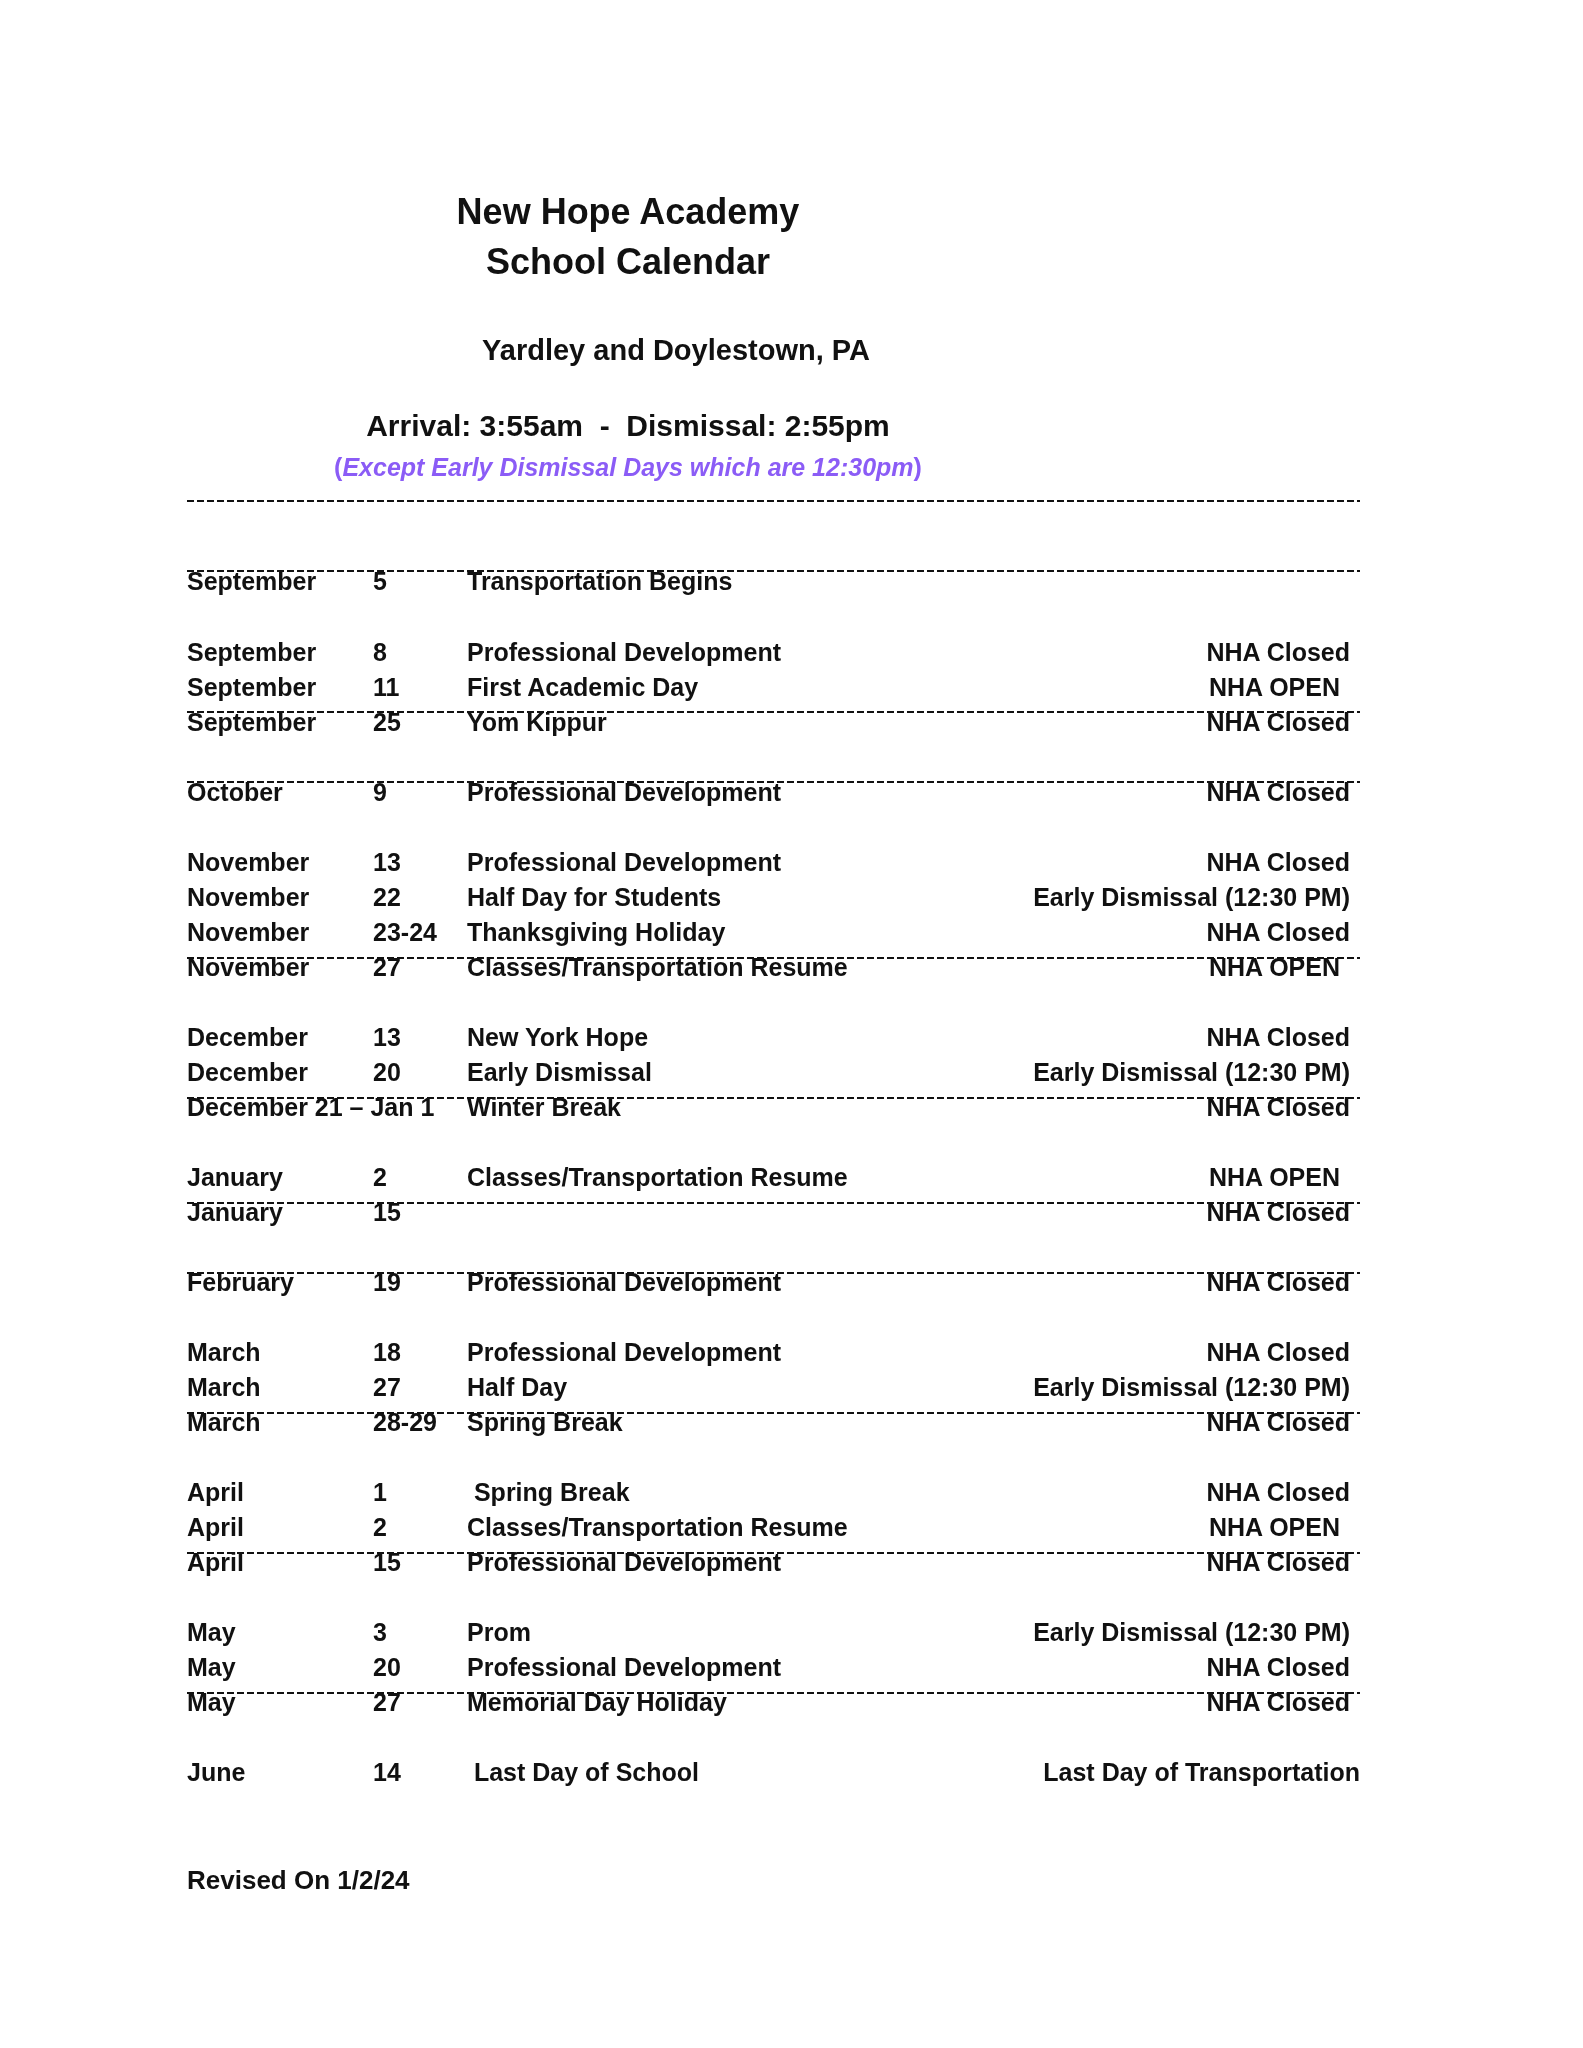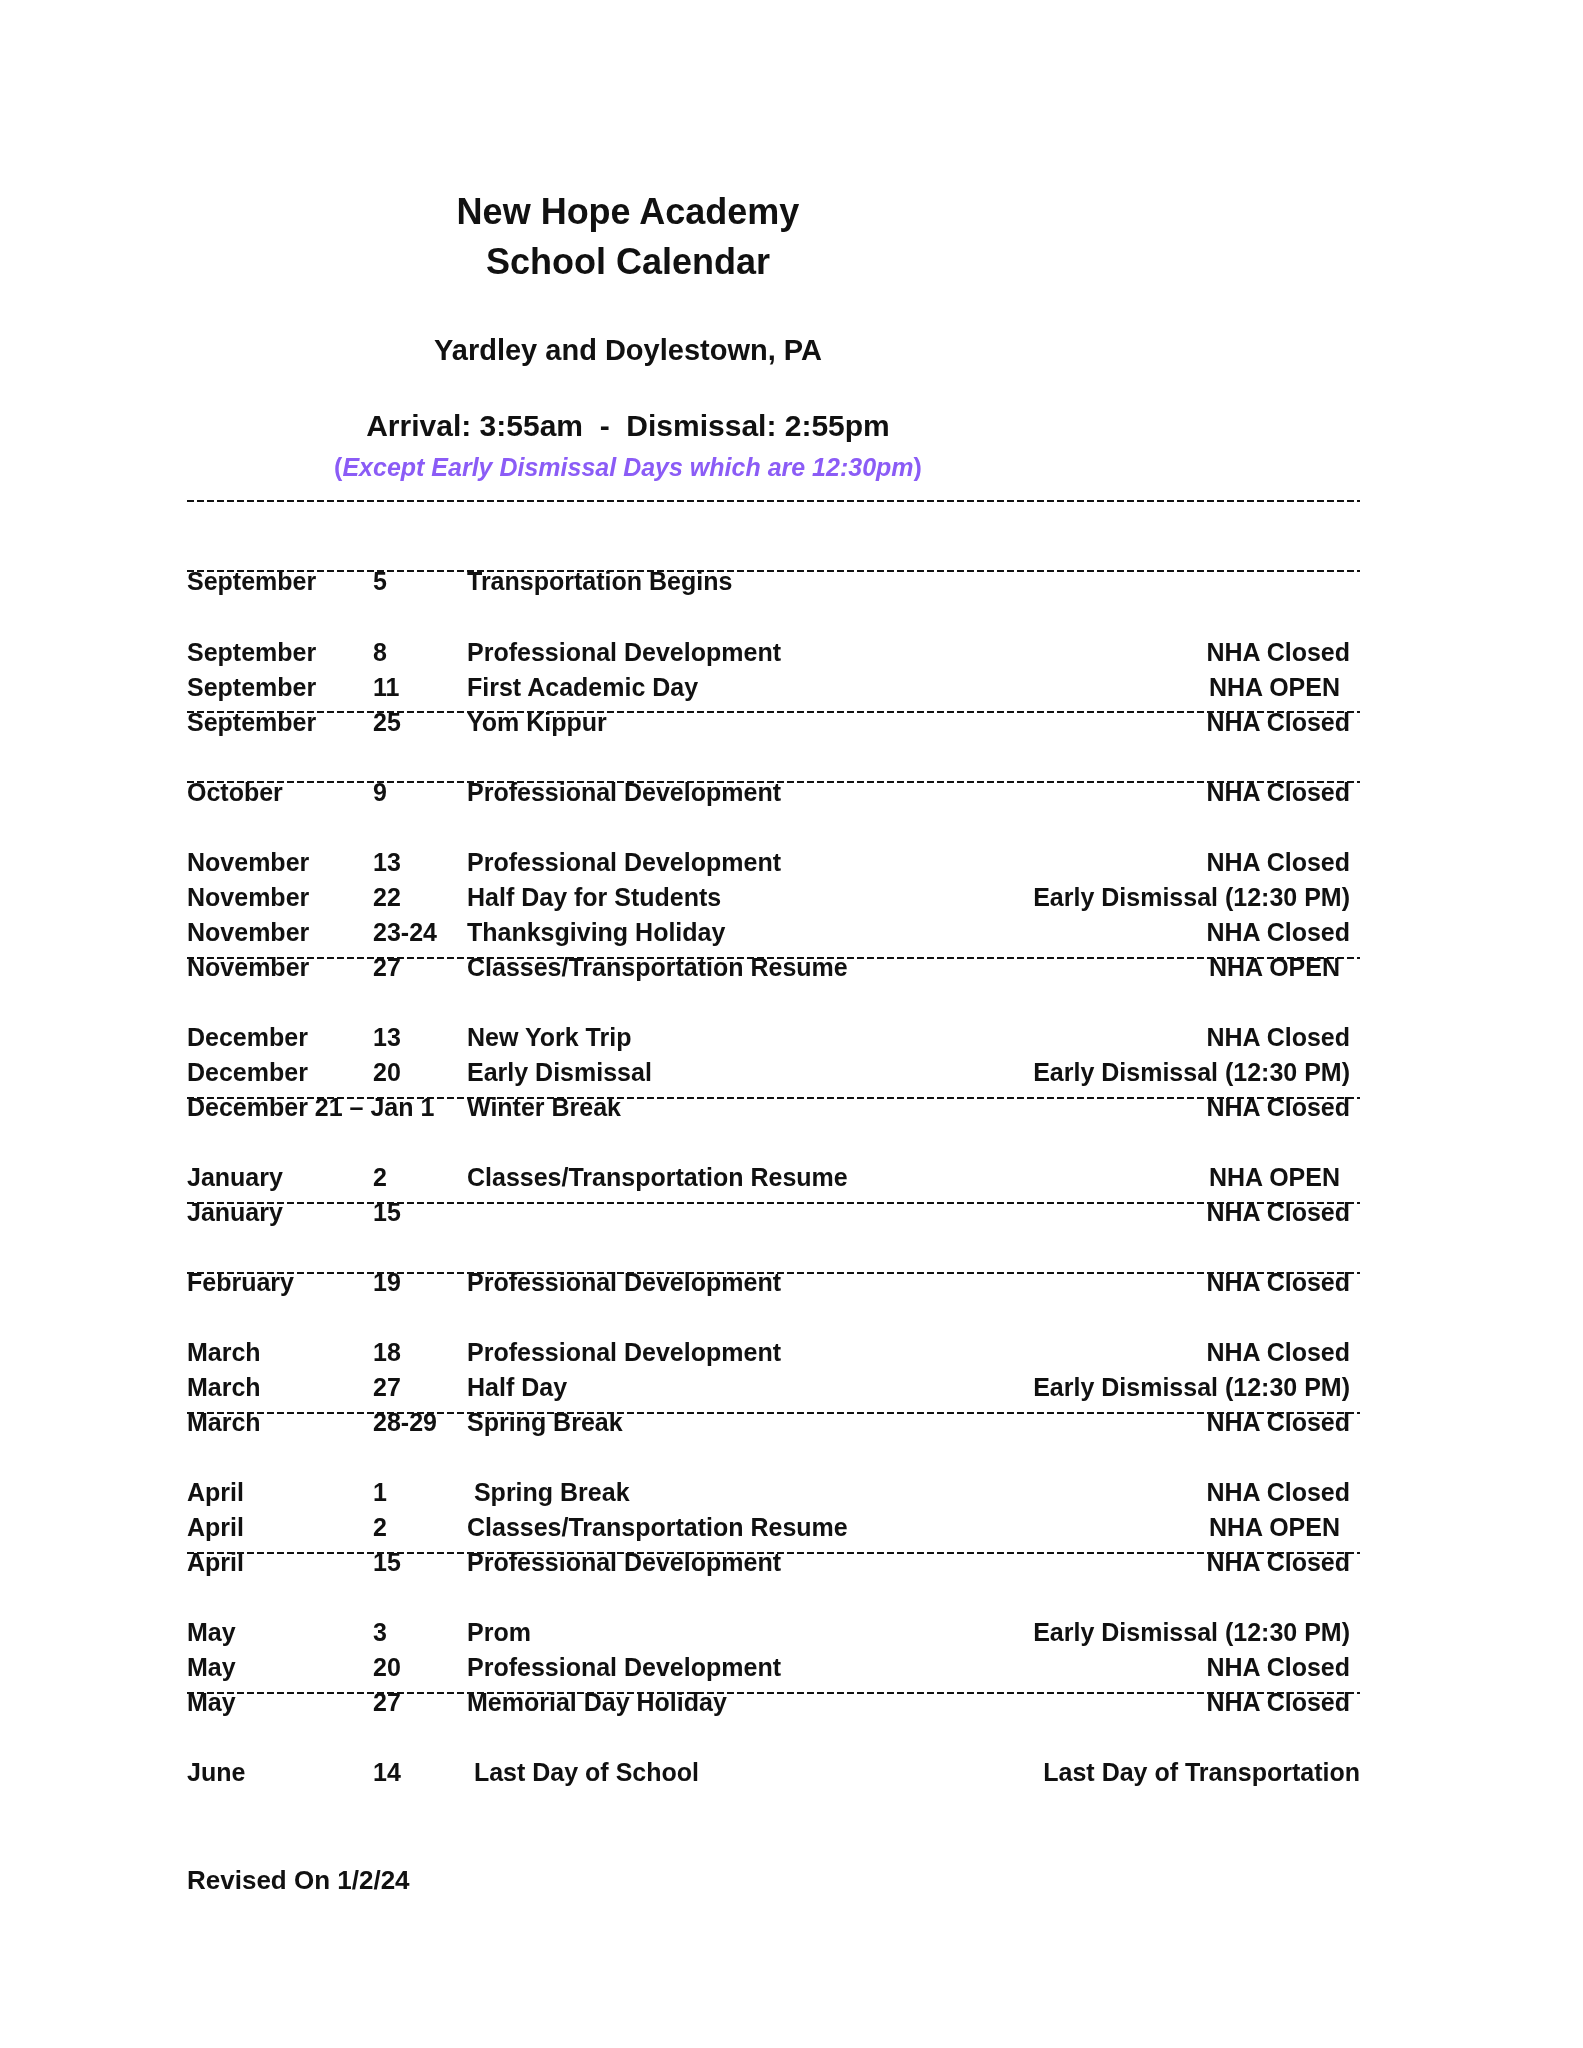--- a/index.html
+++ b/index.html
@@ -7,21 +7,21 @@
     width: 1583px; height: 2048px; position: relative; overflow: hidden;
     font-family: "Liberation Sans", "DejaVu Sans", sans-serif;
     color: #111111;
   }
   .page { position: absolute; left: 0; top: 0; width: 1583px; height: 2048px; }
   .header { position: absolute; left: 0; width: 1256px; text-align: center; font-weight: bold; }
   .h-title { top: 188px; font-size: 36px; line-height: 48px; }
   .h-sub { top: 238px; font-size: 36px; line-height: 48px; }
   .h-range { top: 290px; font-size: 29px; line-height: 38px; }
   .h-range u { text-decoration: underline; text-underline-offset: 3px; }
-  .h-loc { top: 331px; font-size: 29px; line-height: 38px; }
+  .h-loc { top: 331px; font-size: 29px; line-height: 38px; padding-left: 48px; }
   .h-times { top: 406px; font-size: 30px; line-height: 40px; }
   .h-note { top: 450px; font-size: 25px; line-height: 34px; color: #8b5cf6; }
   .h-note i { font-style: italic; }
   .dash {
     position: absolute; left: 187px; width: 1173px; height: 2px;
     background-image: repeating-linear-gradient(to right, #111 0 7px, transparent 7px 10px);
   }
   .row {
     position: absolute; left: 187px; width: 1163px; height: 34px;
     font-weight: bold; font-size: 25px; line-height: 34px; margin-top: 44px;
@@ -109,21 +109,21 @@
   <div class="row" style="top:906px">
       <span class="month">November</span>
       <span class="day">27</span>
       <span class="event">Classes/Transportation Resume</span>
       <span class="status" style="right:10px">NHA OPEN</span>
     </div>
 
   <div class="row" style="top:976px">
       <span class="month">December</span>
       <span class="day">13</span>
-      <span class="event">New York Trip</span>
+      <span class="event">New York Hope</span>
       <span class="status">NHA Closed</span>
     </div>
   <div class="row" style="top:1011px">
       <span class="month">December</span>
       <span class="day">20</span>
       <span class="event">Early Dismissal</span>
       <span class="status">Early Dismissal (12:30 PM)</span>
     </div>
   <div class="row" style="top:1046px">
       <span class="month">December 21 – Jan 1</span>

